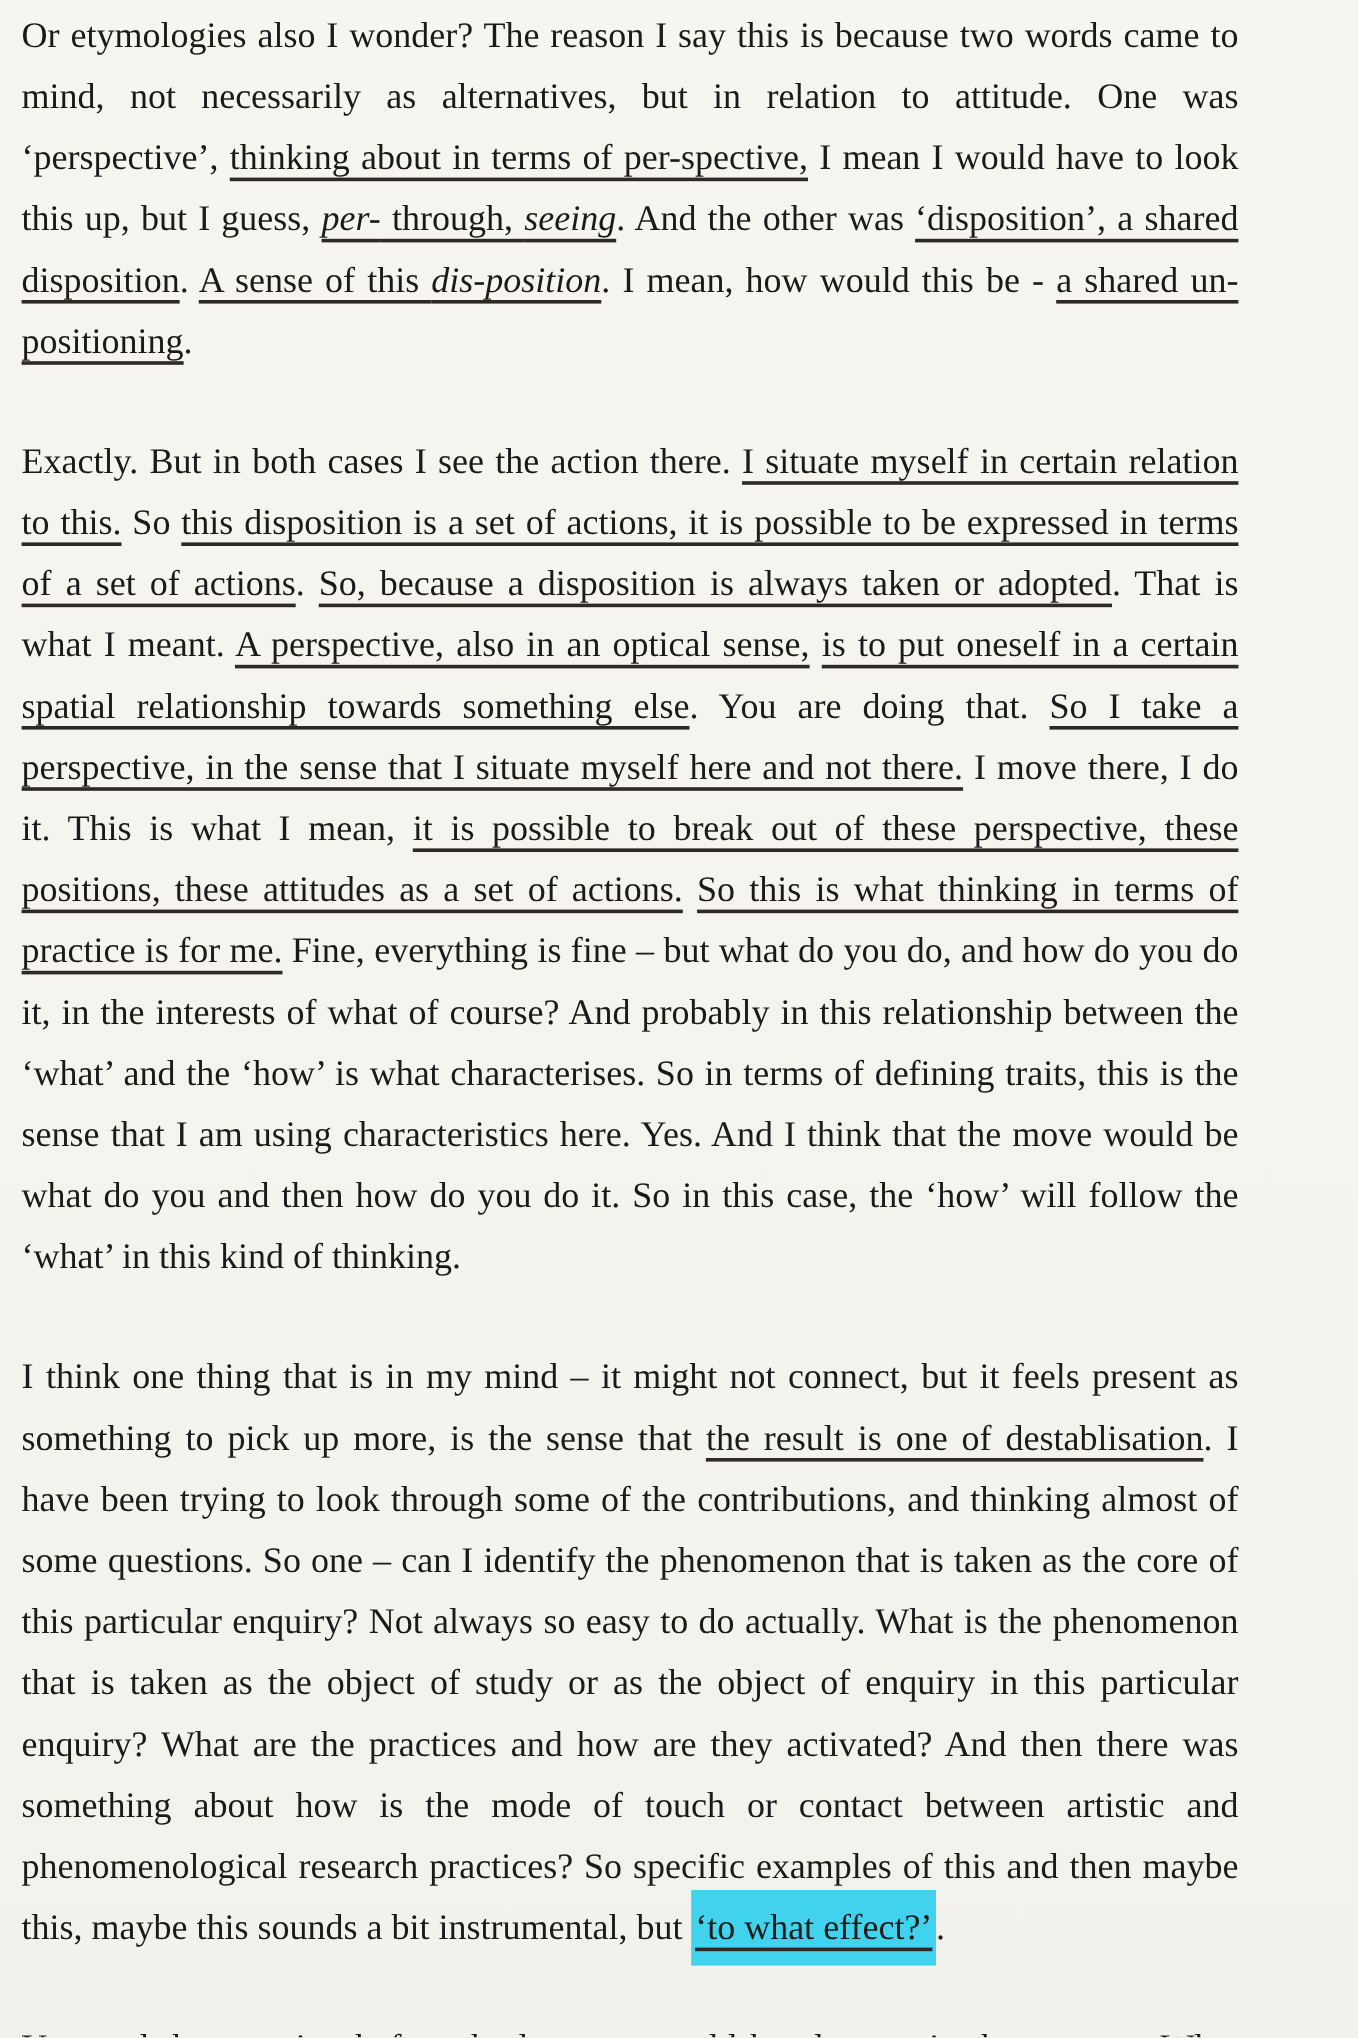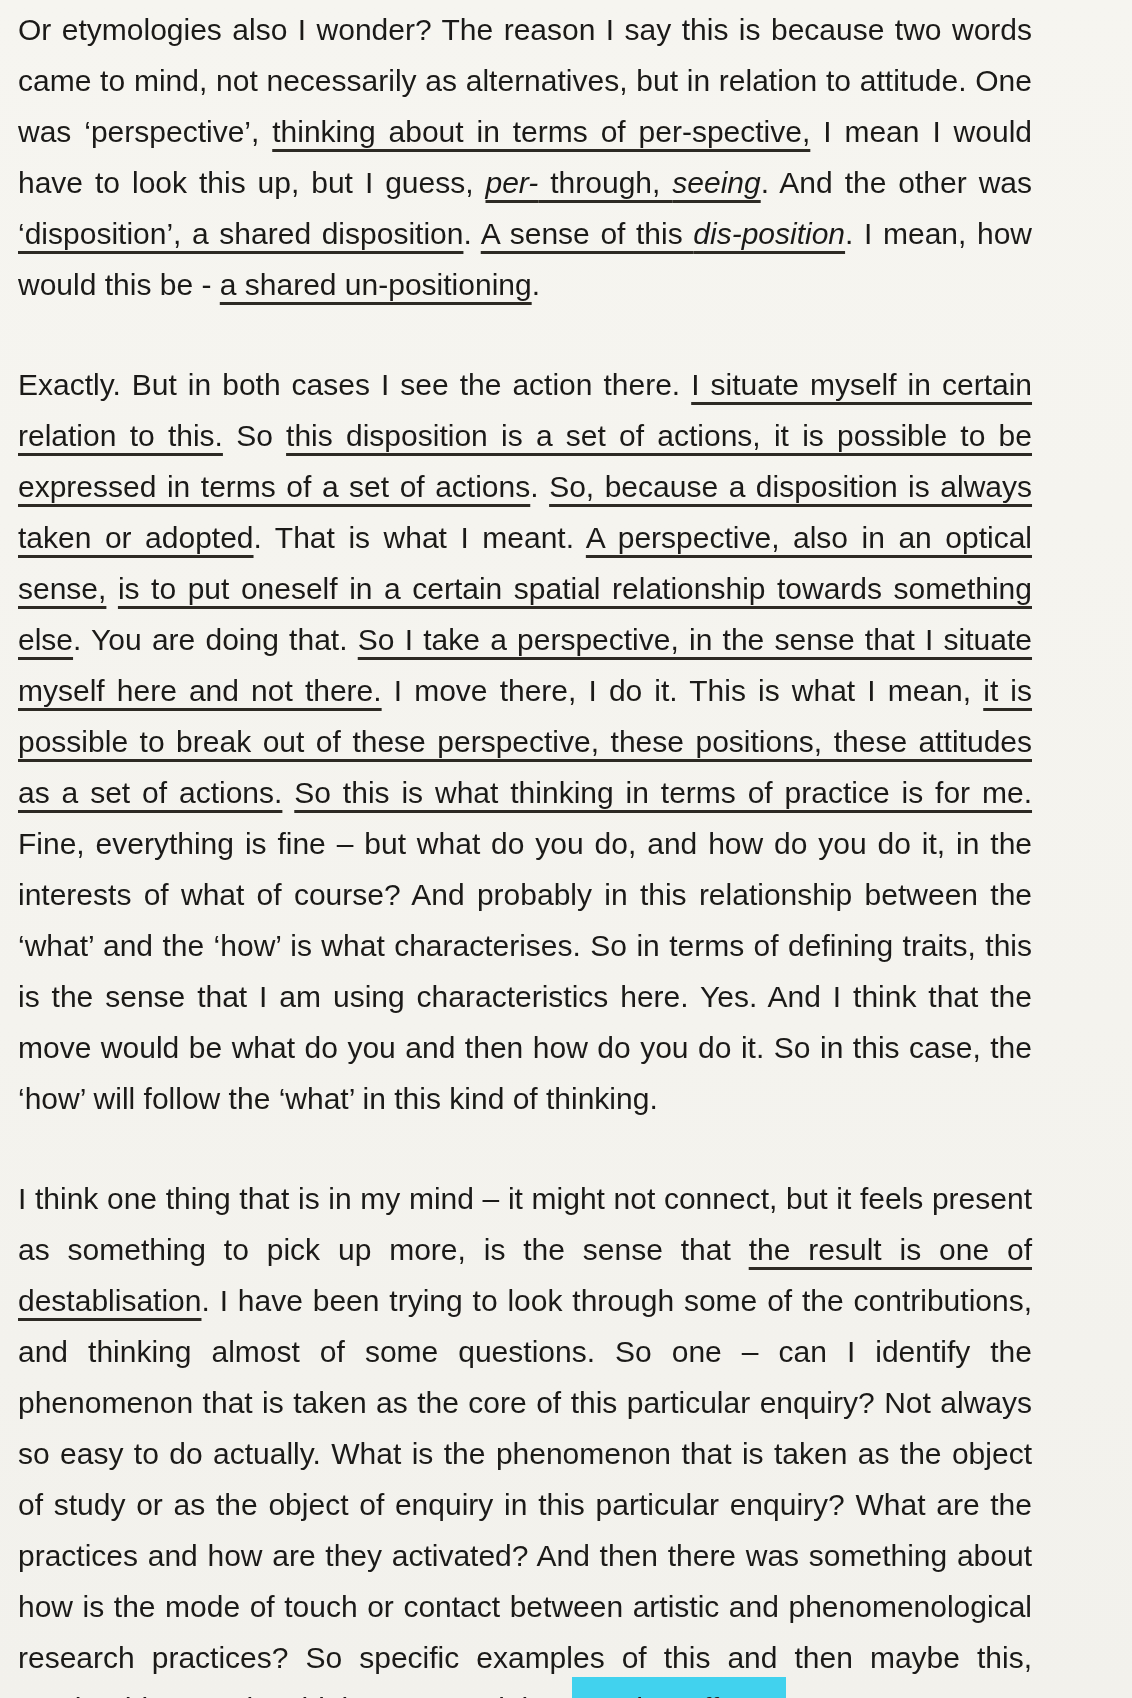--- a/index.html
+++ b/index.html
@@ -10,21 +10,21 @@
   .page {
     position: relative;
     width: 1132px;
     height: 1698px;
     box-sizing: border-box;
     margin: 0 auto;
     padding: 4px 100px 40px 18px;
     background: #f5f4ef;
     background-image: linear-gradient(180deg, #f6f5f0 0%, #f4f3ee 60%, #f2f1ec 100%);
     color: #1b1a18;
-    font-family: Liberation Sans, sans-serif;
+    font-family: Liberation Serif, serif;
     font-size: 30px;
     line-height: 51px;
     text-align: justify;
     overflow: hidden;
   }
   .para {
     margin: 0 0 49px 0;
   }
   .para:last-child {
     margin-bottom: 0;

